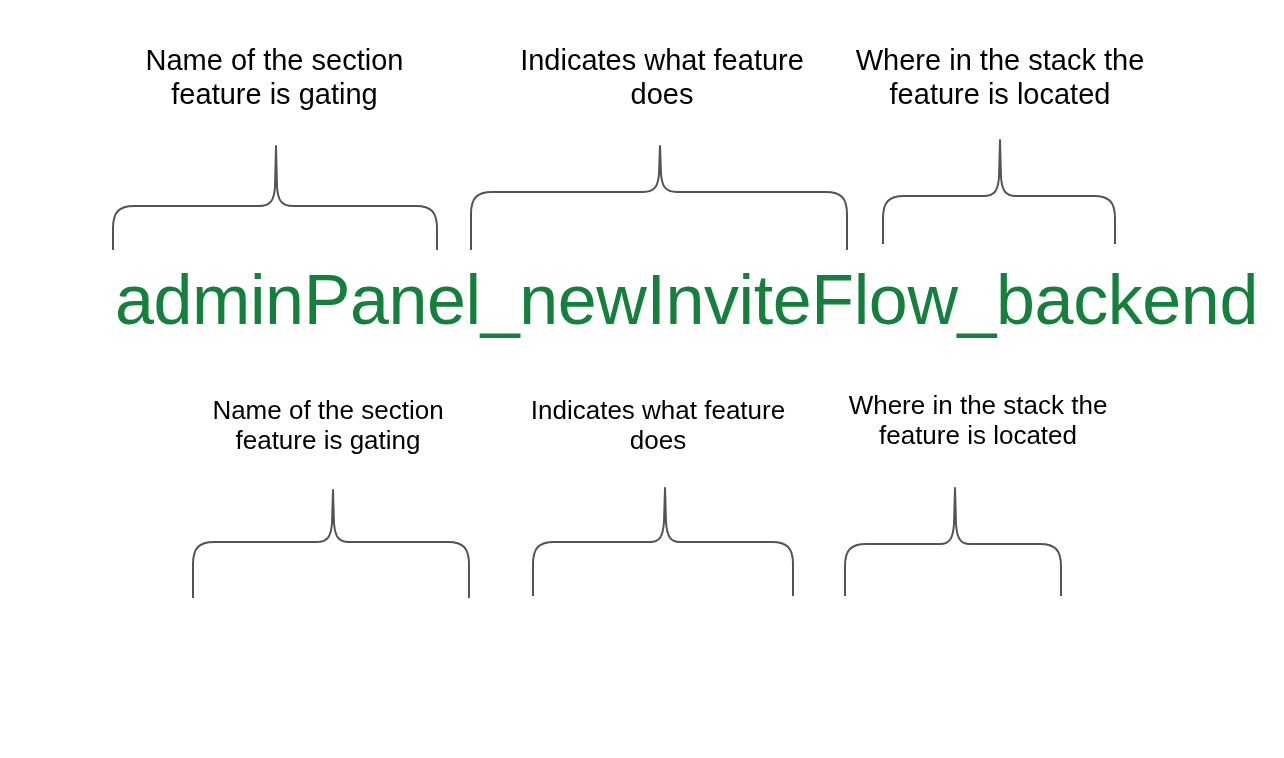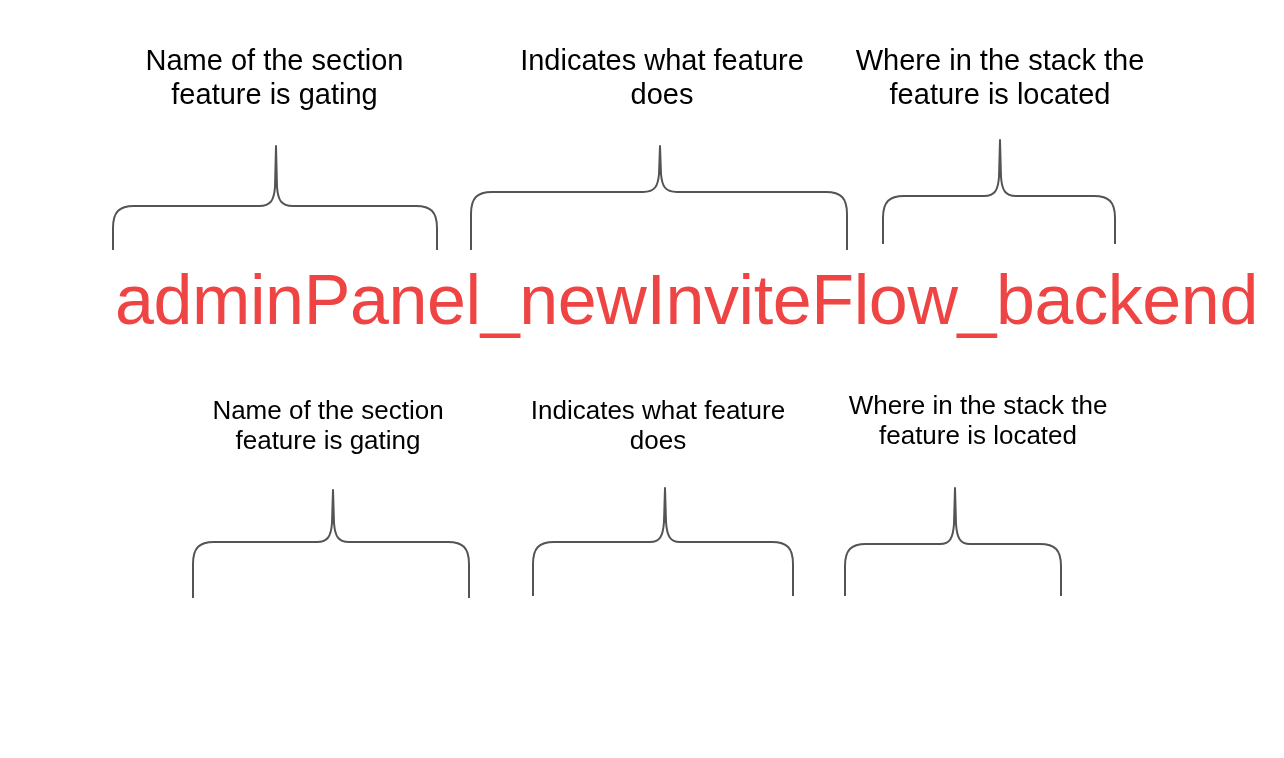--- a/index.html
+++ b/index.html
@@ -46,21 +46,21 @@
     fill: none;
     stroke: #545454;
     stroke-width: 2;
     stroke-linecap: butt;
     stroke-linejoin: round;
   }
 
   
   .flag-name {
     position: absolute;
-    color: #ef4444;
+    color: #15803d;
     white-space: nowrap;
     letter-spacing: -0.4px;
     text-align: right;
   }
   .flag-name.row1 { font-size: 70px; }
   .flag-name.row2 { font-size: 68px; }
 </style>
 </head>
 <body>
 

